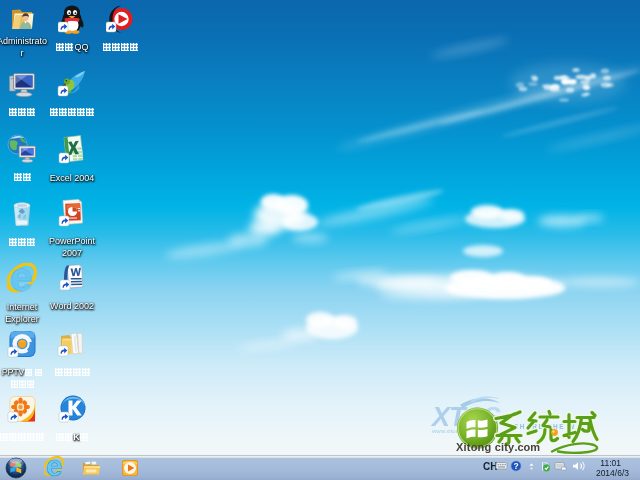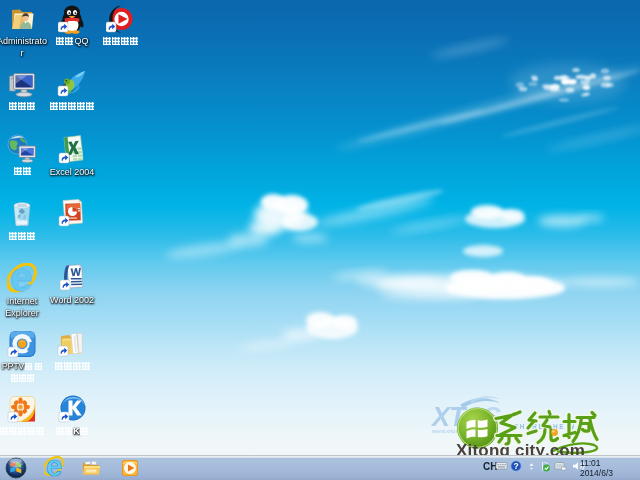--- a/index.html
+++ b/index.html
@@ -1,26 +1,26 @@
 <!DOCTYPE html>
 <html><head><meta charset="utf-8">
 <style>
 html,body{margin:0;padding:0;background:#000}
 #screen{position:relative;width:640px;height:480px;overflow:hidden;font-family:"Liberation Sans",sans-serif}
 #sky{position:absolute;left:0;top:0;width:640px;height:480px;
 background:linear-gradient(180deg,#0b66ad 0%,#0a70b5 8%,#0981c2 18%,#058fcd 26%,#01a3db 35%,#00b3e6 43%,#2cbce9 49%,#62caee 55%,#8ed4f1 61%,#aadff5 68%,#cdebf8 76%,#e2f2fa 84%,#f0f7f9 92%,#f5f9f8 100%)}
 .cell{position:absolute;width:56px;text-align:center}
-.lbl{margin-top:2px;font-size:9px;line-height:11.5px;color:#fff;
+.lbl{margin-top:8px;font-size:9px;line-height:11.5px;color:#fff;
 text-shadow:0 1px 2px rgba(0,0,0,.95),1px 1px 2px rgba(0,0,0,.8),0 0 2px rgba(0,0,0,.7)}
 .z{display:inline-block;width:8px;height:8.5px;margin:0 .5px;vertical-align:-1px;
 background-image:repeating-linear-gradient(90deg,rgba(255,255,255,.95) 0 1px,rgba(255,255,255,.18) 1px 3px),repeating-linear-gradient(0deg,rgba(255,255,255,.95) 0 1px,rgba(255,255,255,.18) 1px 3px)}
 .zs .z{width:7px;height:7.5px}
 #taskbar{position:absolute;left:0;top:455px;width:640px;height:25px;
 background:linear-gradient(180deg,#939ba3 0,#e9eef2 1px,#e9eef2 2px,#c2d2e4 3px,#abc2de 14%,#a7bedd 35%,#a3badb 60%,#9db3d4 85%,#95abce 100%)}
-#clock{position:absolute;right:27px;top:459px;font-size:8.5px;line-height:9.5px;color:#111c28}
+#clock{position:absolute;right:11px;top:459px;text-align:right;font-size:8.5px;line-height:9.5px;color:#111c28}
 </style></head>
 <body>
 <div id="screen">
 <div id="sky"></div>
 <svg id="clouds" width="640" height="480" style="position:absolute;left:0;top:0">
 <defs>
 <filter id="b1" x="-80%" y="-80%" width="260%" height="260%">
           <feGaussianBlur stdDeviation="1"></feGaussianBlur>
         </filter>
 <filter id="b2" x="-60%" y="-60%" width="220%" height="220%">
@@ -281,20 +281,21 @@
 <circle cx="15.5" cy="13.5" r="4.6" fill="#fff"></circle>
 <path d="M15.5,13.5 L15.5,8.9 A4.6,4.6 0 0 1 20.1,13.5 Z" fill="#cf4320"></path>
 <rect x="20.8" y="10" width="2.4" height="1.2" fill="#fff" opacity=".9"></rect>
 <rect x="20.9" y="12.2" width="2.4" height="1.2" fill="#fff" opacity=".9"></rect>
 <rect x="11" y="19.5" width="9" height="1.1" fill="#fff" opacity=".85"></rect>
 <g transform="translate(2,18)">
             <rect x="0" y="0" width="10" height="10" rx="1.8" fill="#fff" stroke="#a8b8c8" stroke-width=".5"></rect>
             <path d="M2.5,7.8 C2.5,4.8 4.2,3.6 6.2,3.5 L6.2,1.8 L9.2,4.6 L6.2,7.4 L6.2,5.6 C4.8,5.6 3.8,6.2 3.8,7.8 Z" fill="#1a54c8"></path>
           </g>
 </svg>
+<div class="lbl">PowerPoint<br>2007</div>
 </div>
 
 <div class="cell" style="left:-6px;top:263px">
 <svg width="31" height="31" viewBox="0 0 31 31" style="display:block;margin:0 auto">
 <ellipse cx="14.5" cy="14.5" rx="16.2" ry="10.6" transform="rotate(-42 14.5 14.5)" fill="none" stroke="#f2c40e" stroke-width="3.2"></ellipse>
 <path d="M2.5,27.5 C1.2,24.8 1.4,21.5 3,18 C3.2,21.8 4.2,24.8 6.4,27 C5.2,28.2 3.6,28.4 2.5,27.5 Z" fill="#f2c40e"></path>
 <text x="3" y="28" font-size="41" font-weight="bold" font-family="Liberation Sans" fill="#64c8f2" stroke="#2a9ada" stroke-width=".9">e</text>
 <text x="3" y="28" font-size="41" font-weight="bold" font-family="Liberation Sans" fill="none" stroke="#bfeafc" stroke-width=".5" opacity=".8">e</text>
 </svg>
 <div class="lbl">Internet<br>Explorer</div>
@@ -432,21 +433,21 @@
 <path d="M8,3 L2,10 L9,11 M7,11 L1,18 M1,23.5 L9,21 M22,1.5 L23,4 M13,7 L31,7 M20,10 L16,15.5 L23,17 M18,19.5 C18,25 16,29.5 11,32.5 M24,19.5 L24,28 C24,31.5 27.5,31.5 30.5,28.5"></path>
 </g>
 <g transform="translate(133,20)">
 <path d="M6,4.5 L6,27.5 M1,11.5 L12,11.5 M1,25.5 L12,22.5 M14,7.5 L31,7.5 M18.5,7.5 C17.5,17 15,25.5 10,31.5 M19.5,13.5 L26,13.5 L26,20.5 C24,21.5 21.5,21.5 19.5,19.5 M26.5,7.5 C28,15 30.5,24 34,29.5 M29,2.5 L32,5.5"></path>
 </g>
 </g>
 <circle cx="124.5" cy="42.5" r="3.4" fill="#f5a21b"></circle>
 <circle cx="123.5" cy="41.5" r="1.2" fill="#fcd88a"></circle>
 <path d="M122,61.5 C136,54 154,51.5 164,55 C170,57.5 167,61 158,62 C149,63 136,63 128,61.5" fill="none" stroke="#5aa017" stroke-width="2.4" stroke-linecap="round"></path>
 </svg>
-<div style="position:absolute;left:26px;top:51px;font-size:17px;font-weight:bold;color:#4a423a;letter-spacing:.2px">Xitong city<span style="letter-spacing:0">.com</span></div>
+<div style="position:absolute;left:26px;top:51px;font-size:11px;font-weight:bold;color:#4a423a;letter-spacing:.2px">Xitong city<span style="letter-spacing:0">.com</span></div>
 </div>
 <div id="taskbar"></div>
 <div id="tbicons">
 <svg width="24" height="24" viewBox="0 0 24 24" style="position:absolute;left:4px;top:456px">
 <defs>
 <radialGradient id="orb" cx="50%" cy="38%" r="65%">
 <stop offset="0%" stop-color="#6fb4e4"></stop>
             <stop offset="40%" stop-color="#2a5ea8"></stop>
             <stop offset="75%" stop-color="#132f5e"></stop>
             <stop offset="100%" stop-color="#0a1c38"></stop>

